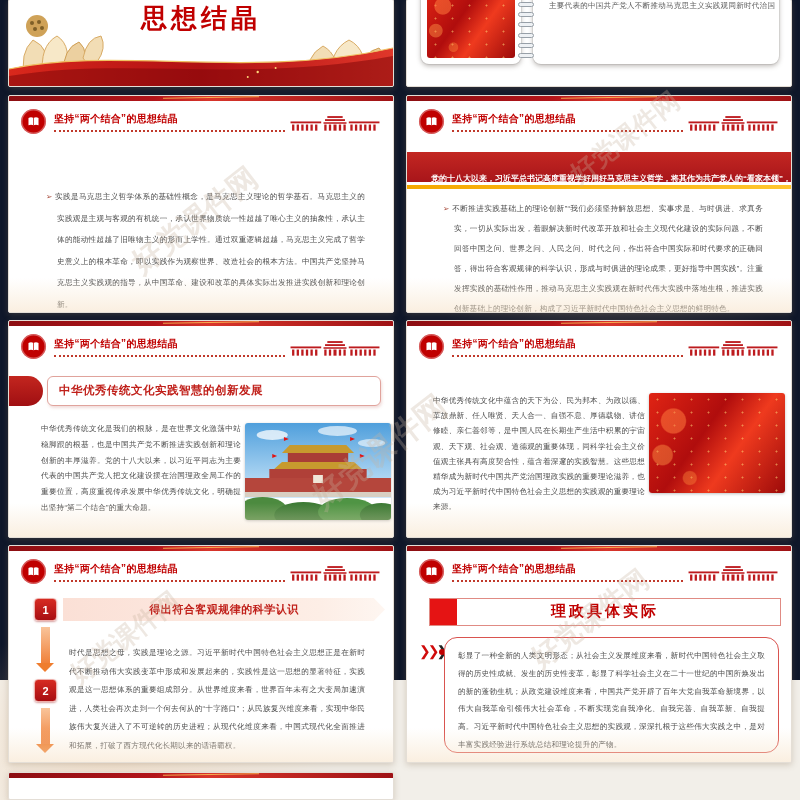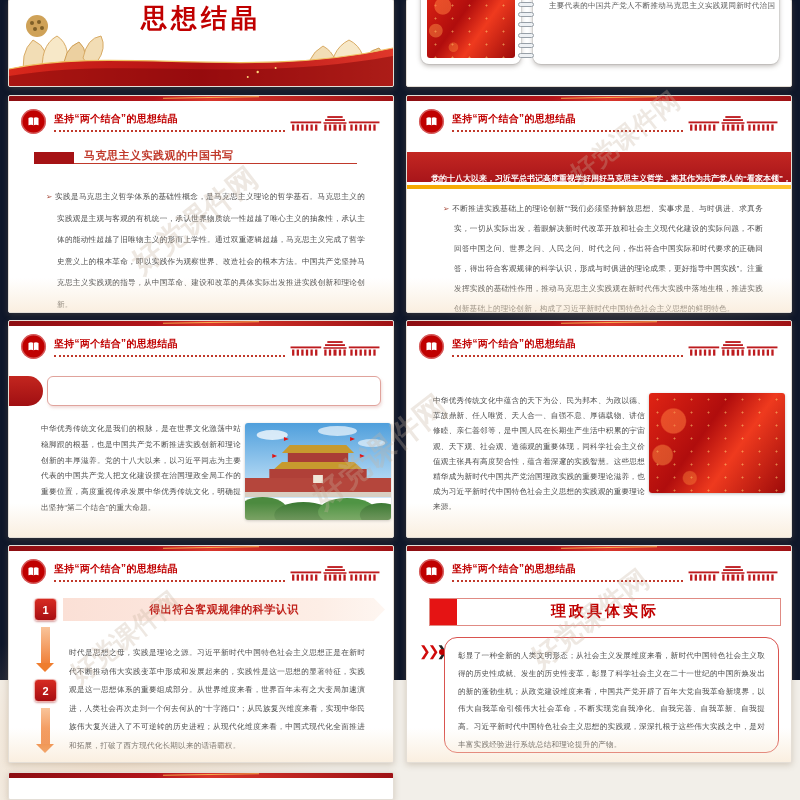--- a/index.html
+++ b/index.html
@@ -193,24 +193,20 @@
           <svg>
             <use href="#sym-book"></use>
           </svg>
         </div>
       <div class="htitle">坚持“两个结合”的思想结晶</div>
       <div class="hdots"></div>
       <svg class="bldg">
           <use href="#sym-bldg"></use>
         </svg>
     </div>
-    <div class="sec3-bar">
-      <div class="sec3-block"></div>
-      <div class="sec3-title">马克思主义实践观的中国书写</div>
-    </div>
     <div class="para bullet-para" style="left:37px;right:28px;top:90px;line-height:21.5px"><span class="bullet">➢</span> <span>实践是马克思主义哲学体系的基础性概念，是马克思主义理论的哲学基石。马克思主义的实践观是主观与客观的有机统一，承认世界物质统一性超越了唯心主义的抽象性，承认主体的能动性超越了旧唯物主义的形而上学性。通过双重逻辑超越，马克思主义完成了哲学史意义上的根本革命，即以实践作为观察世界、改造社会的根本方法。中国共产党坚持马克思主义实践观的指导，从中国革命、建设和改革的具体实际出发推进实践创新和理论创新。</span></div>
     <div class="mist"></div>
   </section>
 
   <section class="cell col-r" style="top:95px;height:218px">
     <div class="stripe"></div>
     <div class="hdr">
       <div class="hicon">
           <svg>
             <use href="#sym-book"></use>
@@ -240,20 +236,21 @@
           </svg>
         </div>
       <div class="htitle">坚持“两个结合”的思想结晶</div>
       <div class="hdots"></div>
       <svg class="bldg">
           <use href="#sym-bldg"></use>
         </svg>
     </div>
     <div class="sec5-box"></div>
     <div class="sec5-pill"></div>
+    <div class="sec5-title">中华优秀传统文化实践智慧的创新发展</div>
     <div class="para" style="left:32px;width:200px;top:100px;line-height:15.8px">中华优秀传统文化是我们的根脉，是在世界文化激荡中站稳脚跟的根基，也是中国共产党不断推进实践创新和理论创新的丰厚滋养。党的十八大以来，以习近平同志为主要代表的中国共产党人把文化建设摆在治国理政全局工作的重要位置，高度重视传承发展中华优秀传统文化，明确提出坚持“第二个结合”的重大命题。</div>
     <div class="photo" style="left:236px;top:102px;width:146px;height:97px">
       <svg width="146" height="97" viewBox="0 0 150 97" preserveAspectRatio="none">
         <defs>
           <linearGradient id="sky" x1="0" y1="0" x2="0" y2="1">
             <stop offset="0" stop-color="#4f9fdc"></stop>
               <stop offset="1" stop-color="#cfe9fb"></stop>
           </linearGradient>
         </defs>
         <rect x="0" y="0" width="150" height="75" fill="url(#sky)"></rect>

